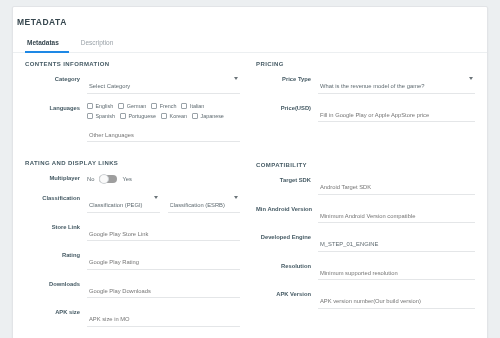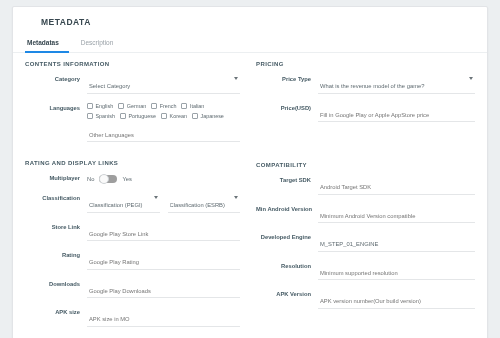--- a/index.html
+++ b/index.html
@@ -26,21 +26,21 @@
     box-shadow: 0 1px 2px rgba(0,0,0,0.06);
   }
 
   
   .metadata-card { padding: 0; }
   .card-title {
     font-size: 8.5px;
     font-weight: bold;
     color: #37474f;
     letter-spacing: 0.5px;
-    padding: 10px 12px 9px 28px;
+    padding: 10px 12px 9px 4px;
   }
   .tabs-bar {
     display: flex;
     padding: 0 12px;
     border-bottom: 1px solid #eceff1;
     margin-top: -2px;
   }
   .tab {
     font-size: 6.5px;
     color: #9aa2a8;

